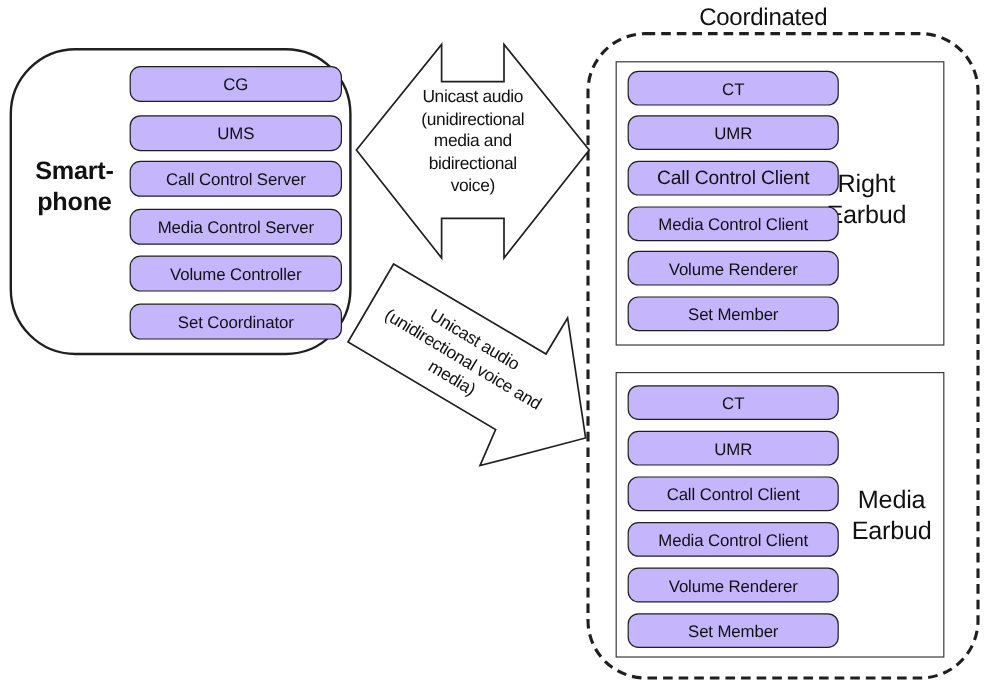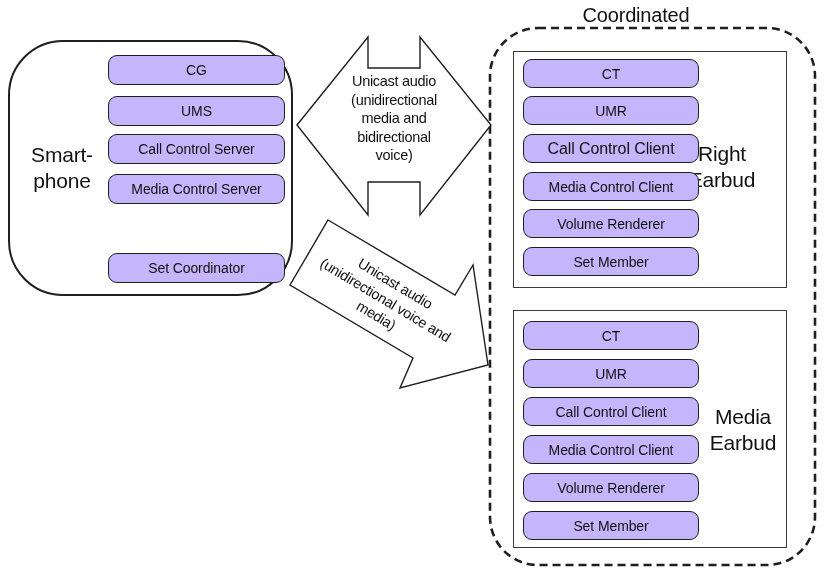--- a/index.html
+++ b/index.html
@@ -33,21 +33,21 @@
     width: 177px; height: 30px; left: 108px;
   }
   .earbud-col .box { left: 523px; width: 176px; height: 29px; }
   .box.lg { font-size: 16px; }
 
   .big-label {
     position: absolute; z-index: 3;
     font-size: 21px; line-height: 26px; color: #111;
     text-align: center; white-space: pre-line; letter-spacing: -0.2px;
   }
-  .smartphone-label { left: 14px; top: 142px; width: 96px; }
+  .smartphone-label { left: 14px; top: 130px; width: 96px; font-weight: bold; }
   .right-earbud-label { left: 676px; top: 141px; width: 92px; }
   .left-earbud-label  { left: 697px; top: 404px; width: 92px; }
 
   .coordinated-title {
     position: absolute; z-index: 3;
     left: 556px; top: 4px; width: 160px;
     font-size: 20px; text-align: center; color: #111; letter-spacing: -0.2px;
   }
 
   .arrow-label {
@@ -77,20 +77,21 @@
 
   <div class="coordinated-title">Coordinated</div>
 
   <div class="panel smartphone"></div>
   <div class="big-label smartphone-label">Smart-
 phone</div>
   <div class="box" style="top:55px">CG</div>
   <div class="box" style="top:96px">UMS</div>
   <div class="box" style="top:174px">Media Control Server</div>
   <div class="box" style="top:134px">Call Control Server</div>
+  <div class="box" style="top:213px">Volume Controller</div>
   <div class="box" style="top:253px">Set Coordinator</div>
 
   <div class="panel earbud right"></div>
   <div class="big-label right-earbud-label">Right
 Earbud</div>
   <div class="earbud-col">
     <div class="box" style="top:59px">CT</div>
     <div class="box" style="top:96px">UMR</div>
     <div class="box lg" style="top:134px">Call Control Client</div>
     <div class="box" style="top:172px">Media Control Client</div>

